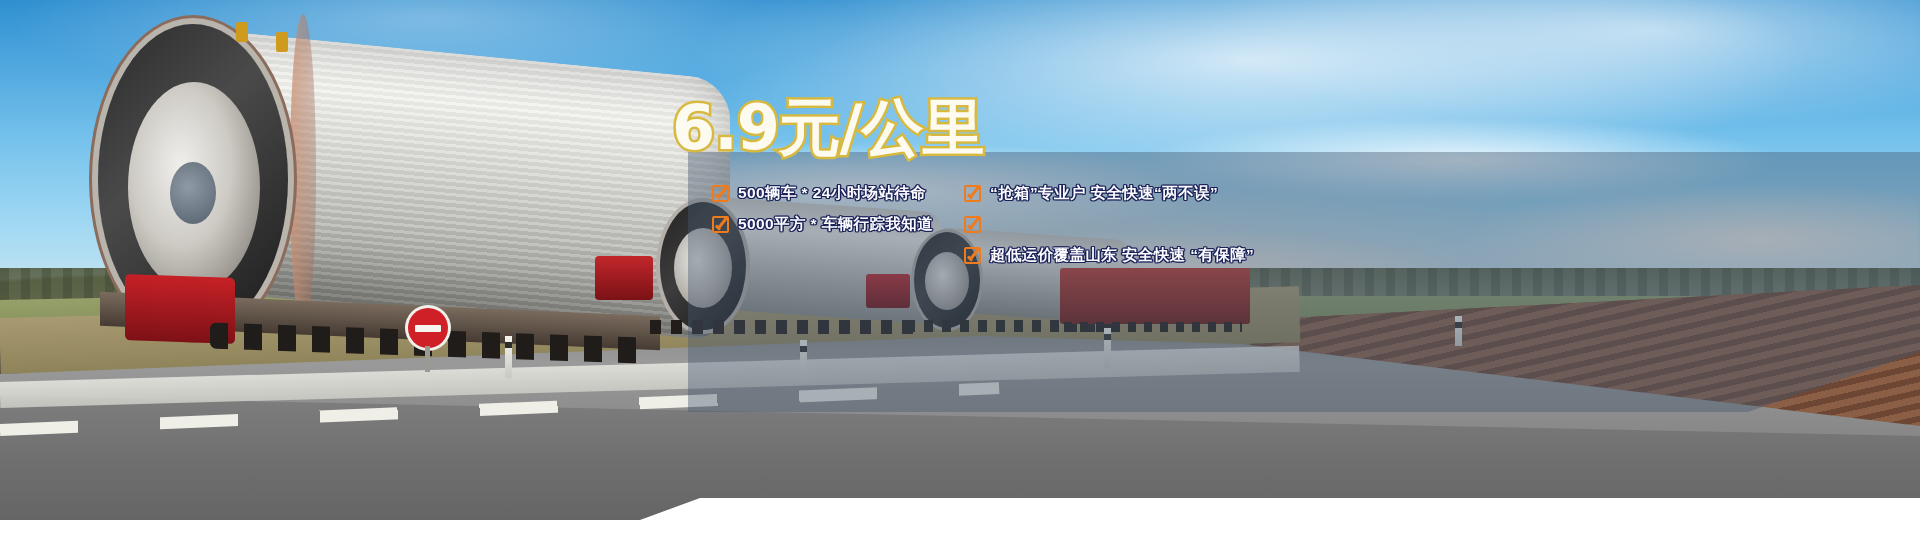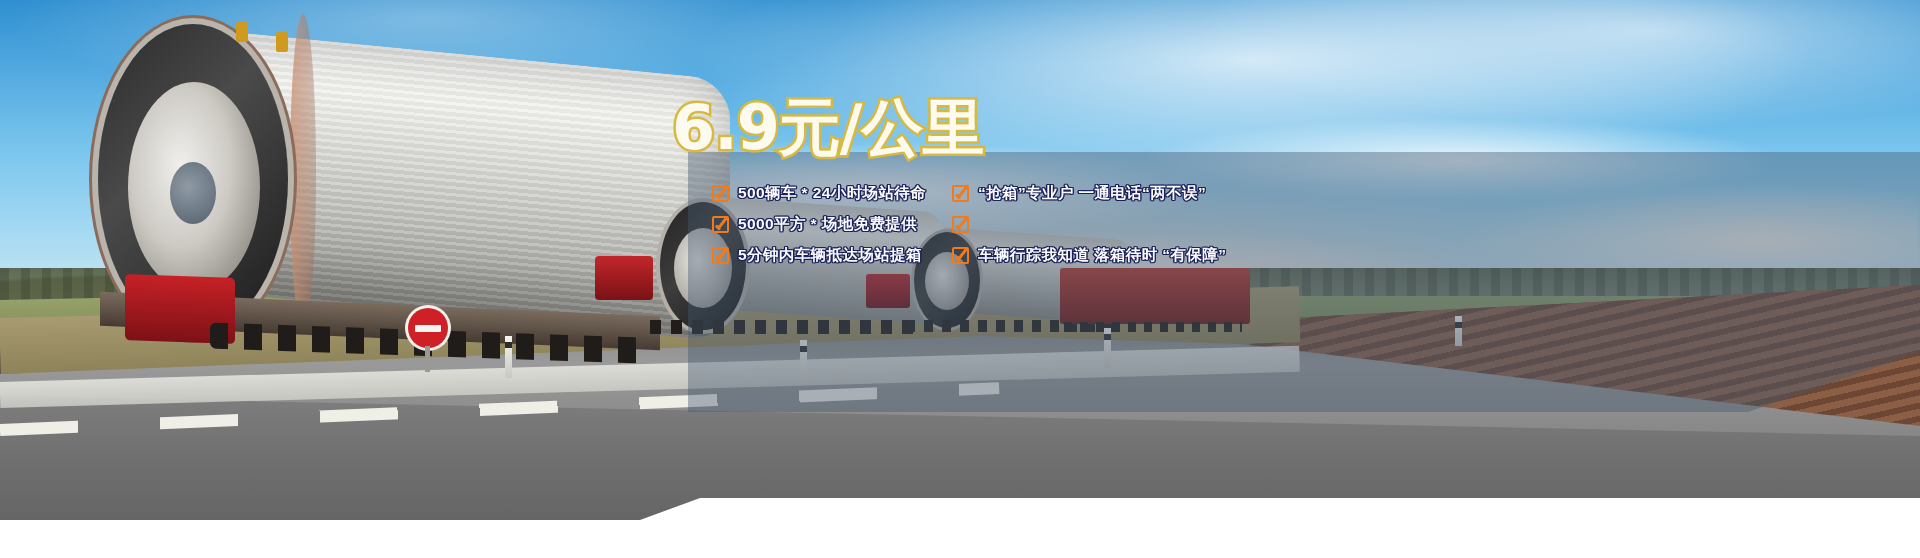--- a/index.html
+++ b/index.html
@@ -262,21 +262,21 @@
     font-size:27px; font-weight:bold; letter-spacing:2px;
     color:#fdf8e2;
     -webkit-text-stroke:3px #d8b93f;
     paint-order:stroke fill;
     white-space:nowrap;
   }
 
   
   .cols{
     position:absolute; left:712px; top:178px; width:1000px; height:130px;
-    display:flex; gap:8px;
+    display:flex; gap:20px;
   }
   .col{ width:220px; }
   .col.right{ width:250px; margin-left:12px; }
   .item{
     display:flex; align-items:center; gap:9px;
     height:31px; white-space:nowrap;
   }
   .chk{
     flex:0 0 auto; width:17px; height:17px;
     border:2.5px solid #f07b1d; border-radius:2px;
@@ -373,39 +373,35 @@
 
   <div class="cols">
 
     <div class="col">
       <div class="item">
         <span class="chk"></span>
         <span class="itxt">500辆车 * 24小时场站待命</span>
       </div>
       <div class="item">
         <span class="chk"></span>
-        <span class="itxt">5000平方 * 场地免费提供</span>
-      </div>
-      <div class="item">
-        <span class="chk"></span>
-        <span class="itxt">5分钟内车辆抵达场站提箱</span>
+        <span class="itxt">5000平方 * 车辆行踪我知道</span>
       </div>
     </div>
 
     <div class="col right">
       <div class="item">
         <span class="chk"></span>
-        <span class="itxt">“抢箱”专业户 一通电话“两不误”</span>
+        <span class="itxt">“抢箱”专业户 安全快速“两不误”</span>
       </div>
       <div class="item">
         <span class="chk"></span>
       </div>
       <div class="item">
         <span class="chk"></span>
-        <span class="itxt">车辆行踪我知道 落箱待时 “有保障”</span>
+        <span class="itxt">超低运价覆盖山东 安全快速 “有保障”</span>
       </div>
     </div>
 
   </div>
 
   <div class="bottom-white"></div>
   <div class="bottom-white2"></div>
 
 </div>
 

